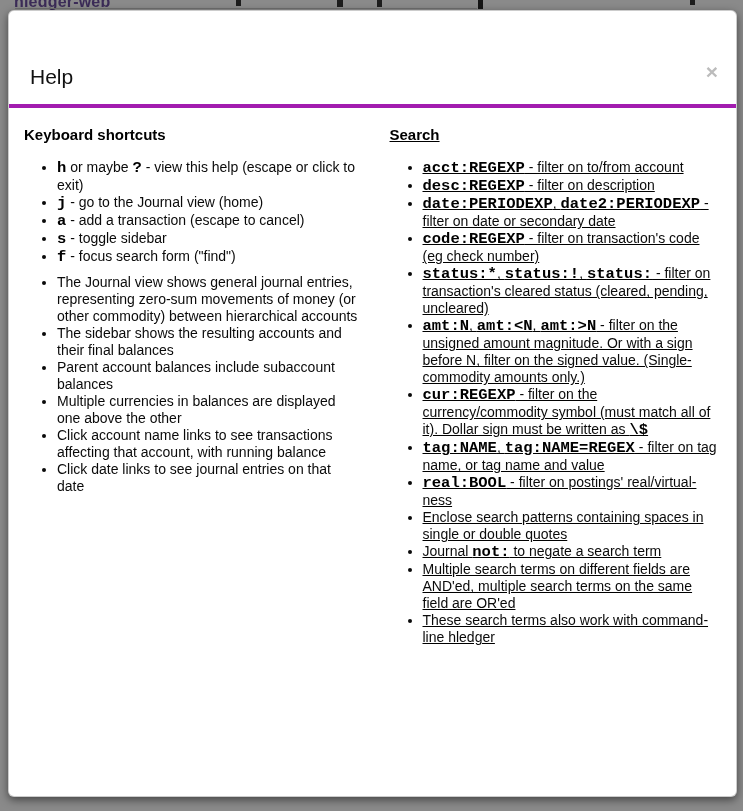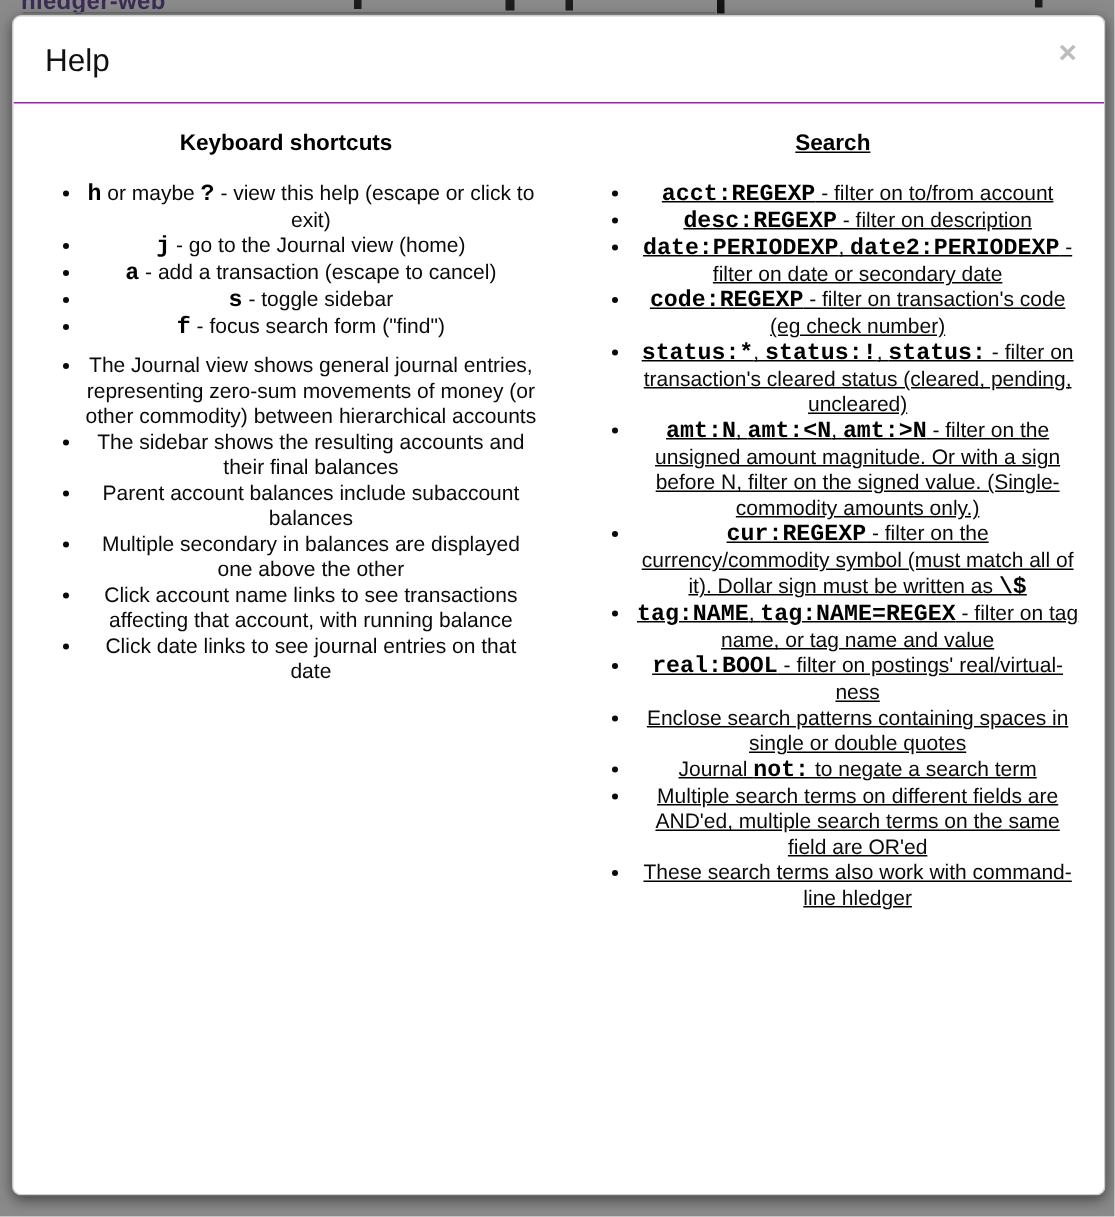--- a/index.html
+++ b/index.html
@@ -34,37 +34,38 @@
     position: absolute; left: 8px; top: 10px; width: 729px; height: 787px;
     background: #ffffff;
     border: 1px solid rgba(0,0,0,0.2);
     border-radius: 6px;
     box-shadow: 0 3px 9px rgba(0,0,0,0.5);
     overflow: hidden;
   }
   .modal-header {
     position: relative;
     padding: 16px 15px 14px 21px;
-    border-bottom: 1px solid #a21caf;
+    border-bottom: 4px solid #a21caf;
+    margin-top: 36px;
   }
   .modal-title {
     font-size: 21px; font-weight: 500; color: #111; line-height: 1.3;
   }
   .close-btn {
     position: absolute; top: 14px; right: 18px;
     background: none; border: none; cursor: pointer;
     font-size: 21px; font-weight: bold; color: #bcbcbc;
     font-family: "Liberation Sans", sans-serif;
     line-height: 1;
   }
   .modal-body {
     display: flex;
     padding: 8px 15px 15px 15px;
   }
-  .col { width: 50%; text-align: center; }
+  .col { width: 50%; }
   .col-left  { padding-right: 15px; }
   .col-right { padding-left: 17px; text-decoration: underline; }
 
   .col h3 {
     font-size: 15px; font-weight: bold; color: #000;
     margin: 14px 0 14px 0; line-height: 21px;
   }
   .col h3:first-child { margin-top: 8px; }
   .help-list {
     margin: 0 0 8px 0;
@@ -106,21 +107,21 @@
           <li><code class="code">h</code><span> or maybe </span><code class="code">?</code><span> - view this help (escape or click to exit)</span></li>
           <li><code class="code">j</code><span> - go to the Journal view (home)</span></li>
           <li><code class="code">a</code><span> - add a transaction (escape to cancel)</span></li>
           <li><code class="code">s</code><span> - toggle sidebar</span></li>
           <li><code class="code">f</code><span> - focus search form ("find")</span></li>
         </ul>
         <ul class="help-list">
           <li><span>The Journal view shows general journal entries, representing zero-sum movements of money (or other commodity) between hierarchical accounts</span></li>
           <li><span>The sidebar shows the resulting accounts and their final balances</span></li>
           <li><span>Parent account balances include subaccount balances</span></li>
-          <li><span>Multiple secondary in balances are displayed one above the other</span></li>
+          <li><span>Multiple currencies in balances are displayed one above the other</span></li>
           <li><span>Click account name links to see transactions affecting that account, with running balance</span></li>
           <li><span>Click date links to see journal entries on that date</span></li>
         </ul>
       </div>
     <div class="col col-right">
         <h3>Search</h3>
         <ul class="help-list">
           <li><code class="code">acct:REGEXP</code><span> - filter on to/from account</span></li>
           <li><code class="code">desc:REGEXP</code><span> - filter on description</span></li>
           <li><code class="code">date:PERIODEXP</code><span>, </span><code class="code">date2:PERIODEXP</code><span> - filter on date or secondary date</span></li>

